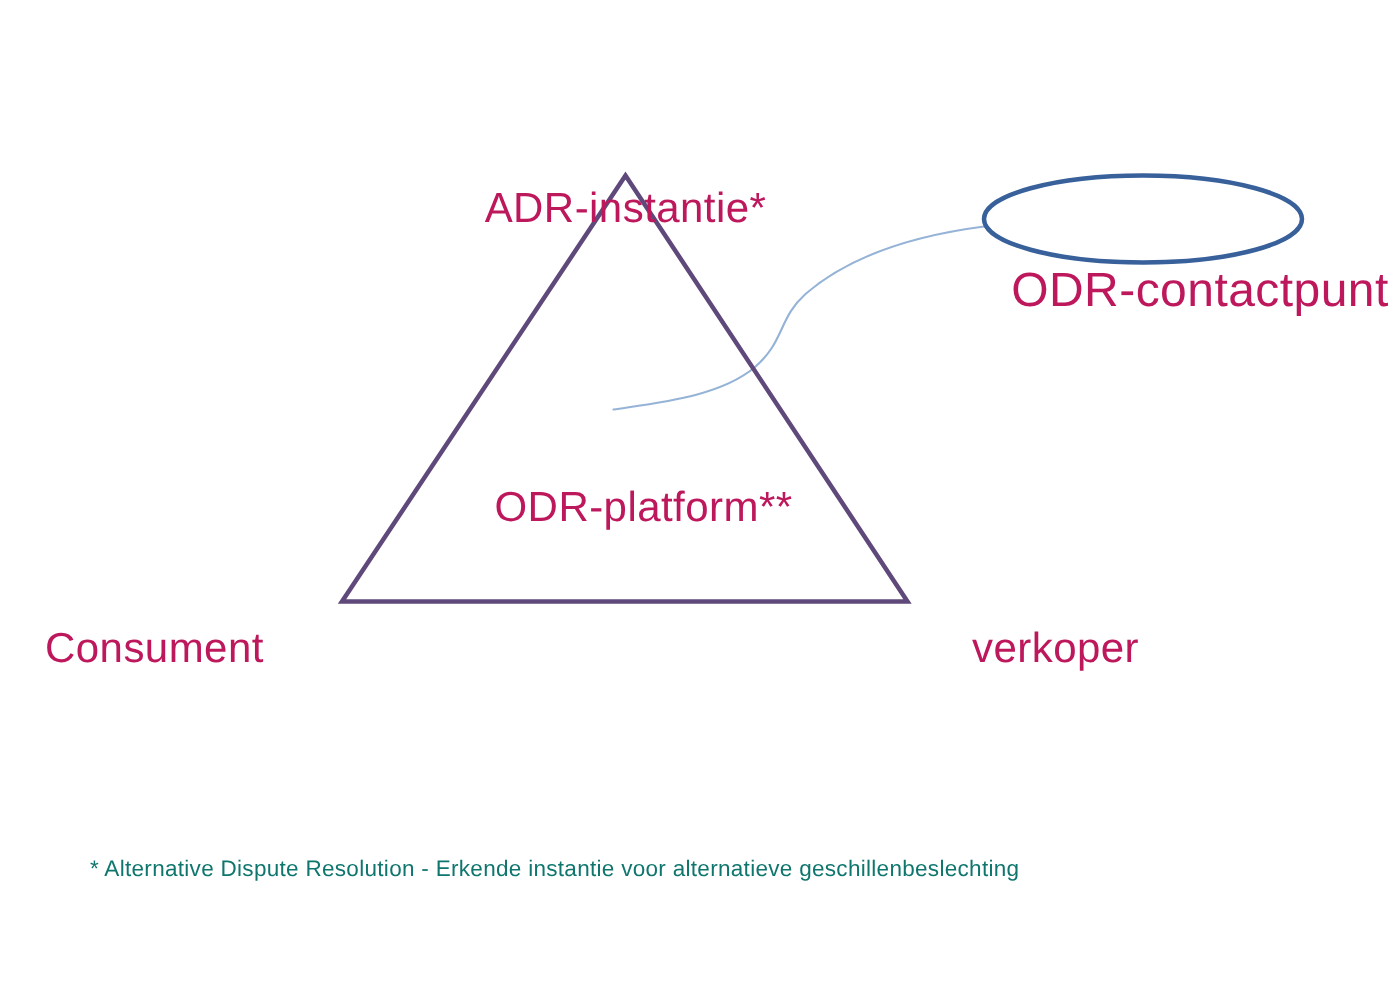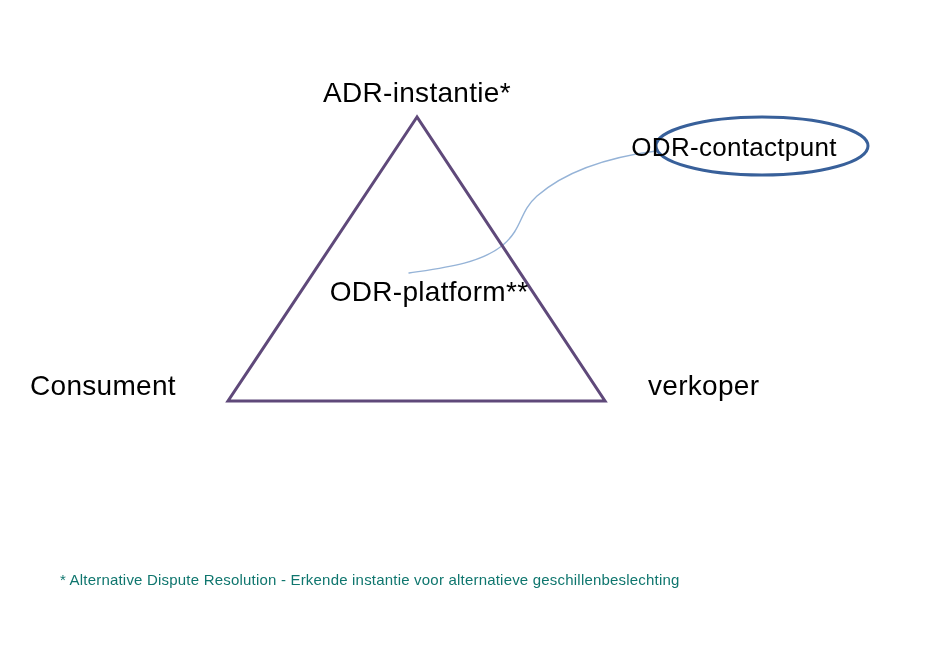--- a/index.html
+++ b/index.html
@@ -22,32 +22,33 @@
     top: 0;
     width: 933px;
     height: 666px;
   }
   .label {
     position: absolute;
     font-size: 28px;
     line-height: 30px;
     letter-spacing: 0.3px;
     white-space: nowrap;
-    color: #000000;
+    color: #be185d;
+    margin-top: 46px;
   }
   .label.centered {
     transform: translateX(-50%);
   }
   .label-adr        { left: 417px; top: 78px;  }
   .label-odr-plat   { left: 429px; top: 277px; }
   .label-consument  { left: 30px;  top: 371px; }
   .label-verkoper   { left: 648px; top: 371px; }
   .label-contactpunt{
-    left: 734px; top: 133px;
-    font-size: 26px;
+    left: 800px; top: 133px;
+    font-size: 32px;
     line-height: 28px;
   }
   .footnote {
     position: absolute;
     font-size: 15px;
     line-height: 22px;
     letter-spacing: 0.2px;
     white-space: nowrap;
     color: #0f766e;
   }

